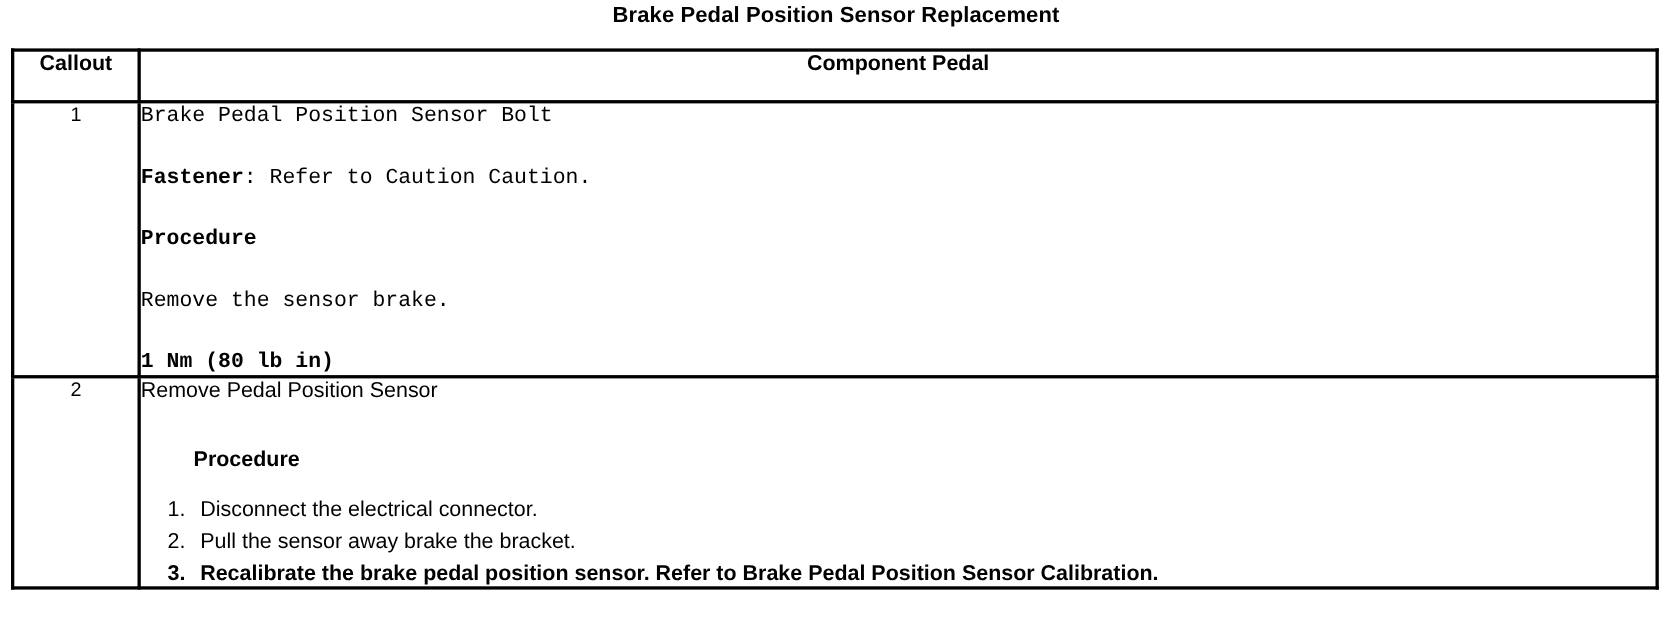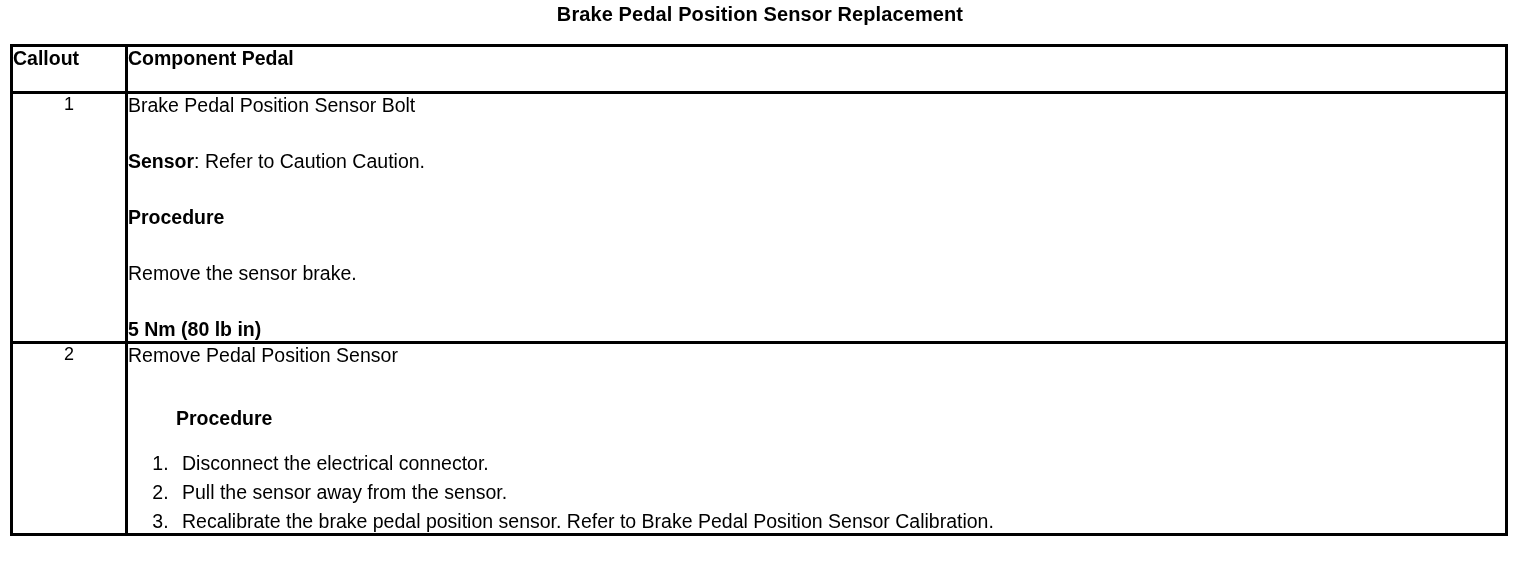--- a/index.html
+++ b/index.html
@@ -43,38 +43,39 @@
     vertical-align: top;
     padding: 0;
   }
   col.callout-col { width: 115px; }
   col.name-col { width: 1380px; }
 
   .th-callout, .th-name {
     height: 44px;
     font-size: 19.5px;
     font-weight: bold;
-    text-align: left;
+    text-align: center;
     vertical-align: middle;
     padding: 0 6px;
   }
   .cell-callout {
     text-align: center;
     vertical-align: middle;
     font-size: 18px;
     font-weight: normal;
   }
   .cell-body {
     padding: 12px 10px 10px 8px;
     font-size: 19.5px;
     line-height: 1.18;
   }
   .para {
     margin: 0 0 33px 0;
     white-space: nowrap;
+    font-family: Liberation Mono, monospace;
   }
   .para:last-child { margin-bottom: 0; }
   .para.bold { font-weight: bold; }
   .lead-bold { font-weight: bold; }
   .sub-heading {
     margin: 0 0 22px 0;
     padding-left: 48px;
     font-weight: bold;
   }
   .first-line {
@@ -83,21 +84,21 @@
   ol.steps {
     margin: 0;
     padding: 0 0 0 46px;
     list-style-position: outside;
   }
   ol.steps li {
     margin: 0 4px 6px 0;
     padding-left: 8px;
     white-space: nowrap;
   }
-  ol.steps li:last-child { margin-bottom: 0; }
+  ol.steps li:last-child { margin-bottom: 0; font-weight: bold; }
 </style>
 </head>
 <body>
 
 <div class="page">
 
   <div class="doc-title">Brake Pedal Position Sensor Replacement</div>
 
   <table class="proc-table">
     <colgroup>
@@ -109,35 +110,35 @@
         <th class="th-callout">Callout</th>
         <th class="th-name">Component Pedal</th>
       </tr>
     </thead>
     <tbody>
 
       <tr>
         <td class="cell-callout">1</td>
         <td class="cell-body">
           <p class="para">Brake Pedal Position Sensor Bolt</p>
-          <p class="para"><span class="lead-bold">Sensor</span><span>: Refer to Caution Caution.</span></p>
+          <p class="para"><span class="lead-bold">Fastener</span><span>: Refer to Caution Caution.</span></p>
           <p class="para bold">Procedure</p>
           <p class="para">Remove the sensor brake.</p>
-          <p class="para bold">5 Nm (80 lb in)</p>
+          <p class="para bold">1 Nm (80 lb in)</p>
         </td>
       </tr>
 
       <tr>
         <td class="cell-callout">2</td>
         <td class="cell-body">
           <p class="first-line">Remove Pedal Position Sensor</p>
           <p class="sub-heading">Procedure</p>
           <ol class="steps">
             <li>Disconnect the electrical connector.</li>
-            <li>Pull the sensor away from the sensor.</li>
+            <li>Pull the sensor away brake the bracket.</li>
             <li>Recalibrate the brake pedal position sensor. Refer to Brake Pedal Position Sensor Calibration.</li>
           </ol>
         </td>
       </tr>
 
     </tbody>
   </table>
 </div>
 
 </body></html>

